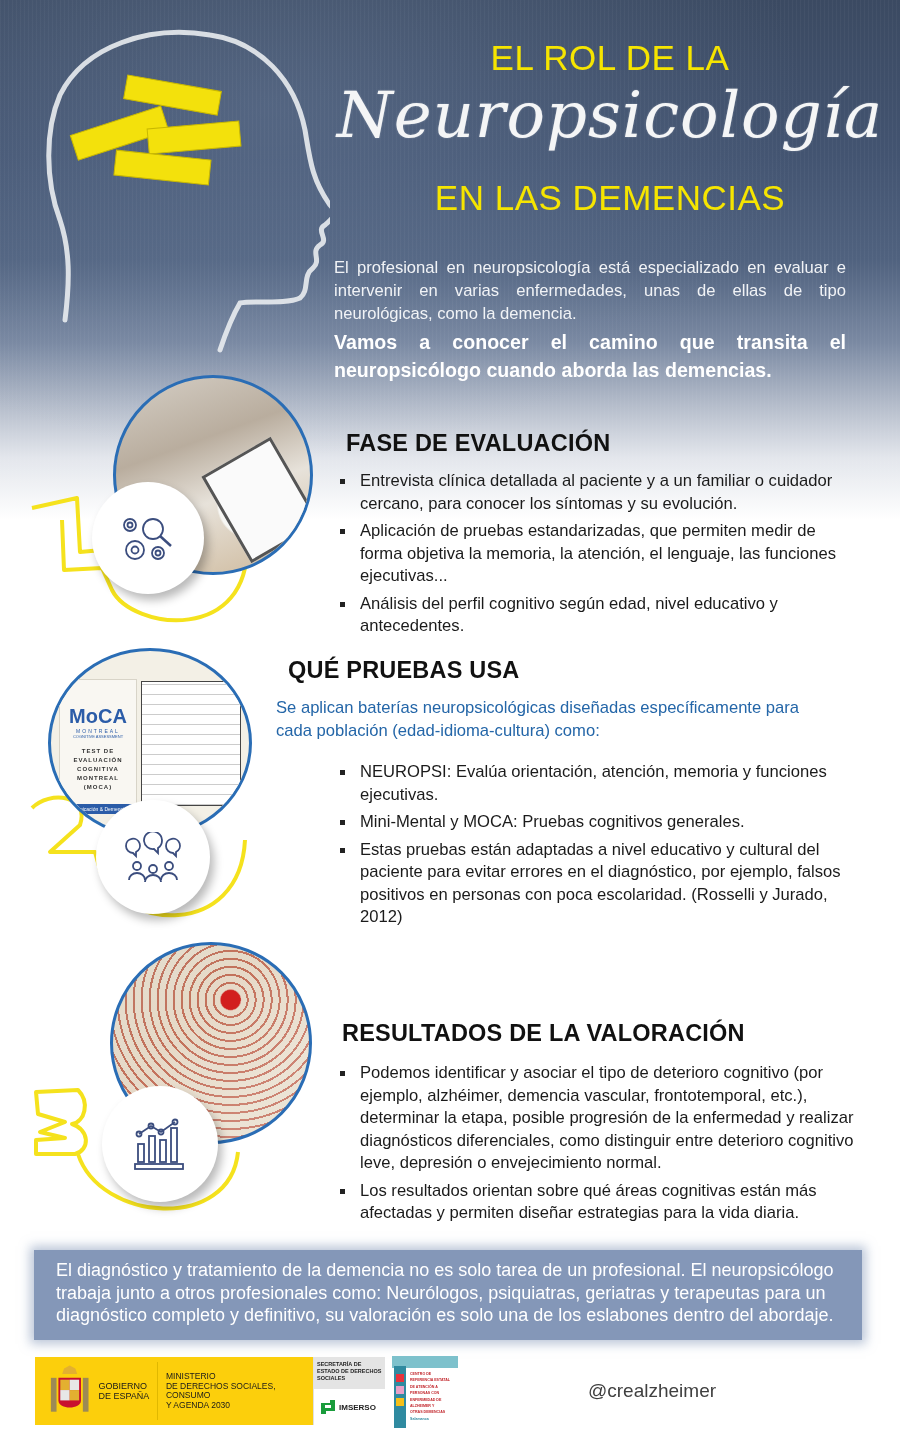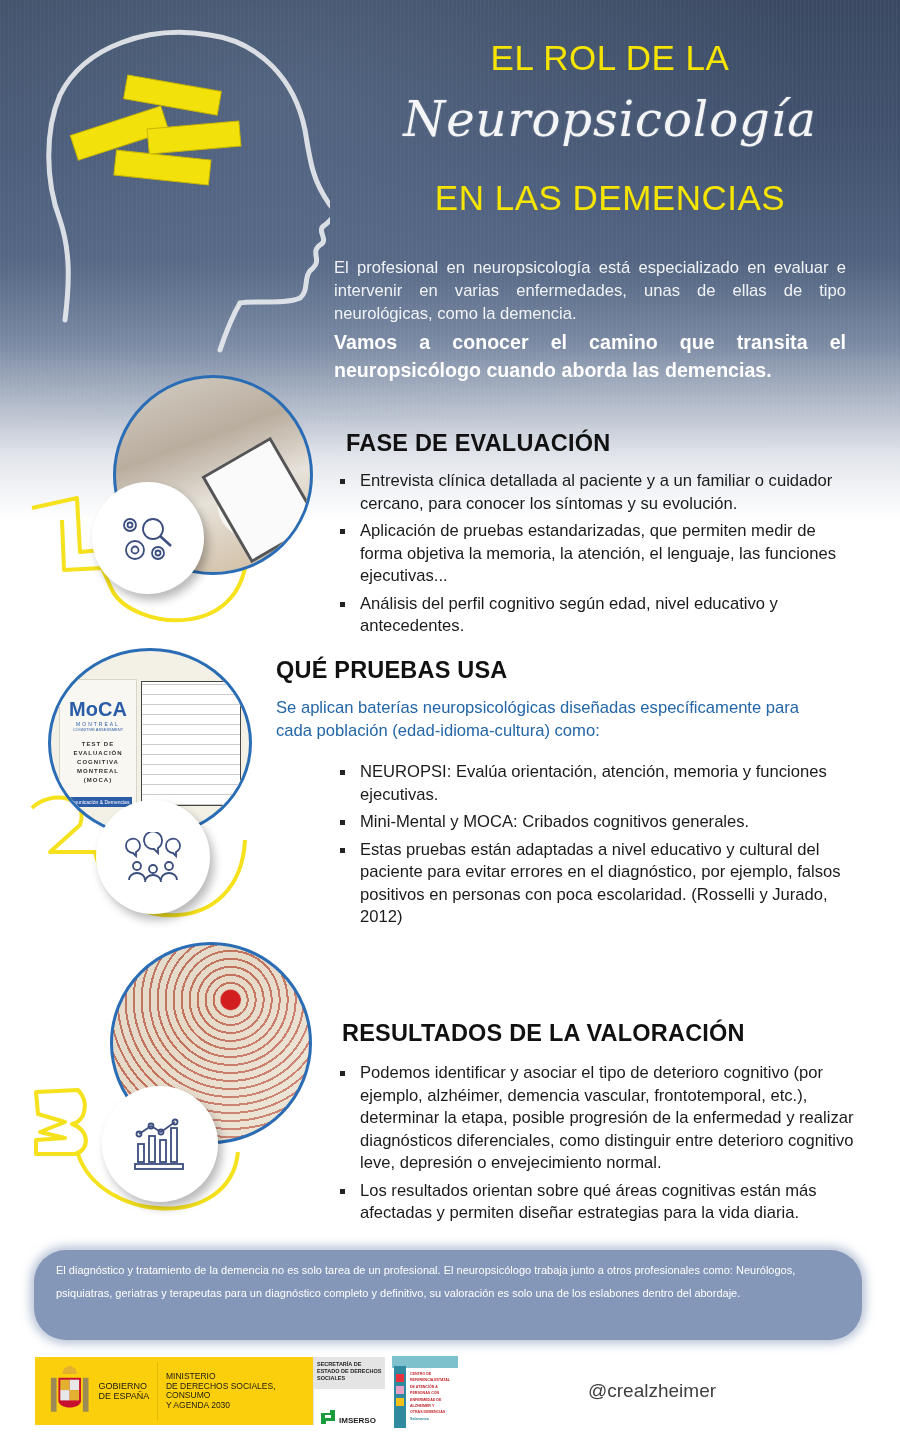--- a/index.html
+++ b/index.html
@@ -18,22 +18,22 @@
   
   .head-svg { position: absolute; left: 30px; top: 20px; width: 300px; height: 340px; }
 
   
   .title-top {
     position: absolute; left: 320px; top: 38px; width: 580px; text-align: center;
     color: #f6e500; font-size: 35px; letter-spacing: 0.5px;
   }
   .title-script {
     position: absolute; left: 320px; top: 78px; width: 580px; text-align: center;
-    color: #f4f5f6; font-family: "DejaVu Serif", serif; font-style: italic; font-size: 48px;
-    letter-spacing: 1px; text-shadow: 0 0 2px rgba(255,255,255,0.3); margin-top: 13px;
+    color: #f4f5f6; font-family: "DejaVu Serif", serif; font-style: italic; font-size: 64px;
+    letter-spacing: 1px; text-shadow: 0 0 2px rgba(255,255,255,0.3);
   }
   .title-bottom {
     position: absolute; left: 320px; top: 178px; width: 580px; text-align: center;
     color: #f6e500; font-size: 35px; letter-spacing: 0.5px;
   }
 
   .intro {
     position: absolute; left: 334px; top: 256px; width: 512px;
     color: #f1f3f6; font-size: 16.6px; line-height: 23px; text-align: justify;
   }
@@ -61,21 +61,21 @@
   .bullets li { position: relative; padding-left: 24px; margin-bottom: 5px; }
   .bullets li::before {
     content: ""; position: absolute; left: 4px; top: 9px; width: 5px; height: 5px; background: #222;
   }
   .lead-blue { position: absolute; color: #2466a8; font-size: 16.6px; line-height: 23px; }
 
   
   .footer-box {
     position: absolute; left: 34px; top: 1250px; width: 828px; height: 90px;
     background: #8497b8; box-shadow: 0 0 10px 4px rgba(132,151,184,0.55);
-    color: #ffffff; font-size: 11px; line-height: 22.5px; padding: 9px 18px 0 22px; border-radius: 32px;
+    color: #ffffff; font-size: 18px; line-height: 22.5px; padding: 9px 18px 0 22px;
   }
 
   
   .logo-gob {
     position: absolute; left: 35px; top: 1357px; width: 278px; height: 68px; background: #fccf0c;
     display: flex; align-items: center;
   }
   .logo-sec {
     position: absolute; left: 313px; top: 1357px; width: 72px; height: 68px; background: #ffffff;
     border-left: 1px solid #e0e0e0;
@@ -134,21 +134,21 @@
   <li>Entrevista clínica detallada al paciente y a un familiar o cuidador cercano, para conocer los síntomas y su evolución.</li>
   <li>Aplicación de pruebas estandarizadas, que permiten medir de forma objetiva la memoria, la atención, el lenguaje, las funciones ejecutivas...</li>
   <li>Análisis del perfil cognitivo según edad, nivel educativo y antecedentes.</li>
 </ul>
 
 <svg class="num-fig" style="left:20px;top:790px;width:260px;height:150px" viewBox="0 0 260 150">
   <path d="M12,18 C30,0 70,5 60,35 L30,62 L75,62 L80,80 C100,140 220,150 225,50" fill="none" stroke="#f5e21d" stroke-width="4" stroke-linejoin="round"></path>
 </svg>
 <div class="photo-circle" style="left:48px;top:648px;width:204px;height:190px;background:#f3f0e6">
   <div style="position:absolute;left:8px;top:28px;width:78px;height:128px;background:#f9f7f2;border:1px solid #d8d4c8;text-align:center">
-    <div style="color:#2b5ca8;font-weight:bold;font-size:20px;margin-top:18px">MoCA</div>
+    <div style="color:#2b5ca8;font-weight:bold;font-size:20px;margin-top:25px">MoCA</div>
     <div style="color:#2b5ca8;font-size:5px;letter-spacing:2px">MONTREAL</div>
     <div style="color:#2b5ca8;font-size:4px">COGNITIVE ASSESSMENT</div>
     <div style="color:#333;font-size:6px;font-weight:bold;margin:8px 4px 0;line-height:9px;letter-spacing:1px">TEST DE EVALUACIÓN COGNITIVA MONTREAL (MOCA)</div>
     <div style="background:#2b5ca8;color:#fff;font-size:5px;margin:12px 4px 0;padding:2px">Comunicación &amp; Demencias</div>
   </div>
   <div style="position:absolute;left:90px;top:30px;width:100px;height:125px;background:#fff;border:1px solid #444;background-image:repeating-linear-gradient(0deg,#ccc 0 1px,transparent 1px 10px)"></div>
 </div>
 <div class="icon-circle" style="left:96px;top:800px;width:114px;height:114px">
   <svg width="62" height="50" viewBox="0 0 62 50">
     <g fill="none" stroke="#3b4d7e" stroke-width="1.8">
@@ -158,25 +158,25 @@
       <circle cx="15" cy="34" r="4"></circle>
         <path d="M7,48 a8,7 0 0 1 16,0"></path>
       <circle cx="31" cy="37" r="4"></circle>
         <path d="M23,50 a8,7 0 0 1 16,0"></path>
       <circle cx="47" cy="34" r="4"></circle>
         <path d="M39,48 a8,7 0 0 1 16,0"></path>
     </g>
   </svg>
 </div>
 
-<div class="sec-title" style="left:276px;top:657px">QUÉ PRUEBAS USA</div>
+<div class="sec-title" style="left:288px;top:657px">QUÉ PRUEBAS USA</div>
 <p class="lead-blue" style="left:276px;top:696px;width:560px">Se aplican baterías neuropsicológicas diseñadas específicamente para cada población (edad-idioma-cultura) como:</p>
 <ul class="bullets" style="left:336px;top:761px;width:510px">
   <li>NEUROPSI: Evalúa orientación, atención, memoria y funciones ejecutivas.</li>
-  <li>Mini-Mental y MOCA: Cribados cognitivos generales.</li>
+  <li>Mini-Mental y MOCA: Pruebas cognitivos generales.</li>
   <li>Estas pruebas están adaptadas a nivel educativo y cultural del paciente para evitar errores en el diagnóstico, por ejemplo, falsos positivos en personas con poca escolaridad. (Rosselli y Jurado, 2012)</li>
 </ul>
 
 <svg class="num-fig" style="left:30px;top:1082px;width:220px;height:155px" viewBox="0 0 220 155">
   <path d="M6,10 L48,8 C60,20 55,40 42,42 C60,48 60,68 45,72 L6,72 L6,58 L35,56 L10,50 L35,40 L8,32 Z M48,72 C70,140 200,150 208,70" fill="none" stroke="#f5e21d" stroke-width="4" stroke-linejoin="round"></path>
 </svg>
 <div class="photo-circle" style="left:110px;top:942px;width:202px;height:202px;background:
   radial-gradient(circle at 60% 28%, #d21e1e 0 5%, transparent 6%),
   repeating-radial-gradient(circle at 60% 28%, rgba(190,60,40,0.55) 0 2px, rgba(240,230,215,0.75) 2px 8px),
   linear-gradient(135deg, #bfc7b4 0%, #c9b39a 40%, #e0dccf 75%, #d8dccc 100%);">
@@ -222,21 +222,21 @@
   <div style="margin-left:8px;font-size:9px;line-height:10px;color:#1a1a1a;width:58px">GOBIERNO DE ESPAÑA</div>
   <div style="border-left:1px solid #e0b800;height:58px;margin-left:4px"></div>
   <div style="margin-left:8px;font-size:8.5px;line-height:9.5px;color:#1a1a1a">
     <div>MINISTERIO</div>
     <div>DE DERECHOS SOCIALES, CONSUMO</div>
     <div>Y AGENDA 2030</div>
   </div>
 </div>
 <div class="logo-sec">
   <div style="background:#e4e4e4;height:32px;padding:4px 3px;font-size:5.5px;line-height:7px;font-weight:bold;color:#222">SECRETARÍA DE ESTADO DE DERECHOS SOCIALES</div>
-  <div style="display:flex;align-items:flex-end;height:36px;padding-left:6px">
+  <div style="display:flex;align-items:center;height:36px;padding-left:6px">
     <svg width="16" height="16" viewBox="0 0 16 16">
       <path d="M1,4 H10 V1 H15 V12 H6 V15 H1 Z" fill="#1a9c3c"></path>
         <rect x="5" y="6" width="6" height="3" fill="#fff"></rect>
     </svg>
     <span style="font-size:8px;font-weight:bold;margin-left:3px;color:#222">IMSERSO</span>
   </div>
 </div>
 <div class="logo-crea">
   <div style="position:absolute;left:0;top:0;width:66px;height:12px;background:#7dc1cc"></div>
   <div style="position:absolute;left:2px;top:10px;width:12px;height:62px;background:#2f8aa0"></div>

